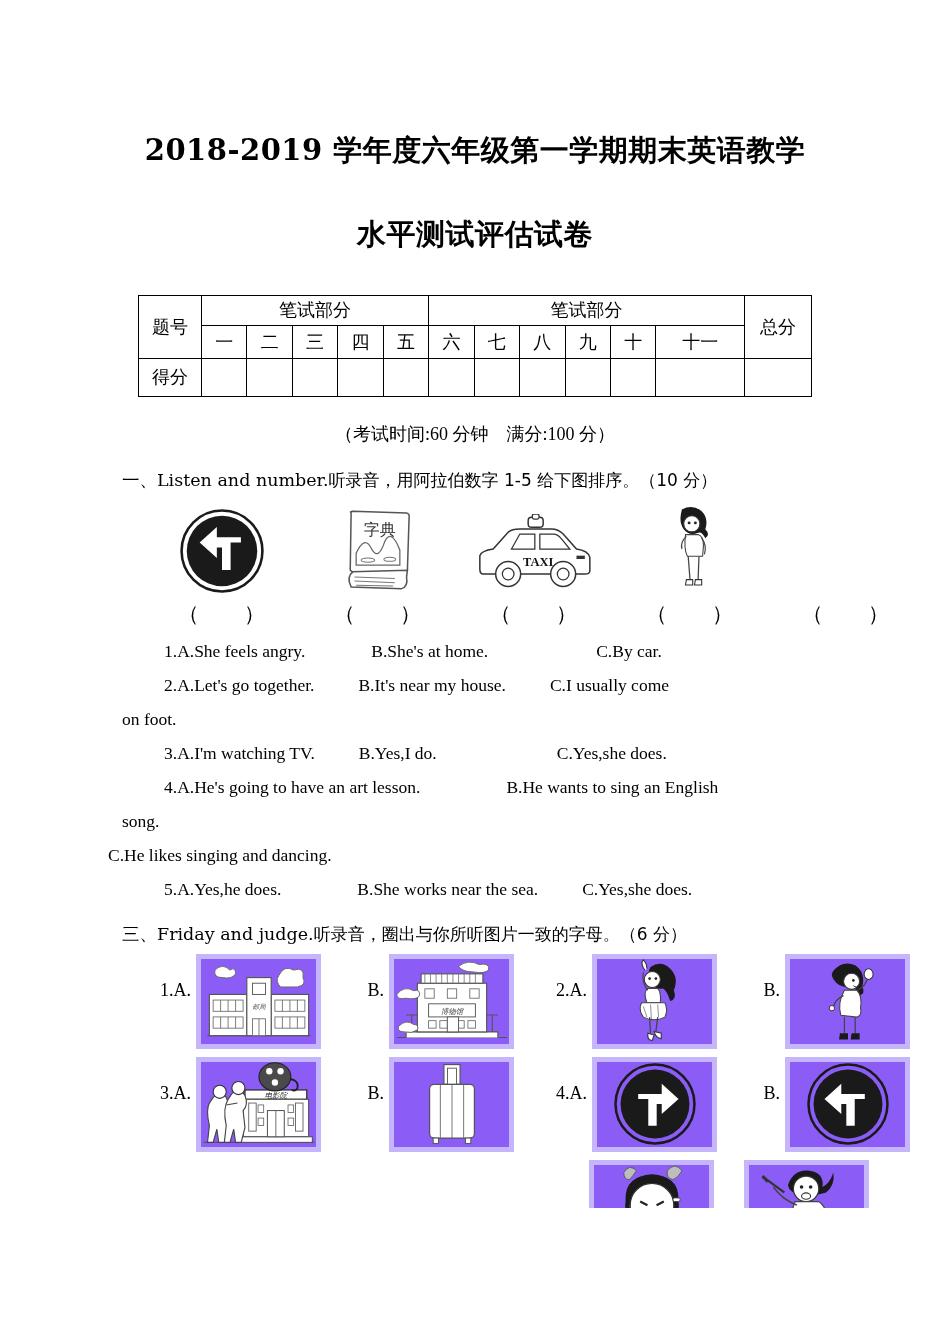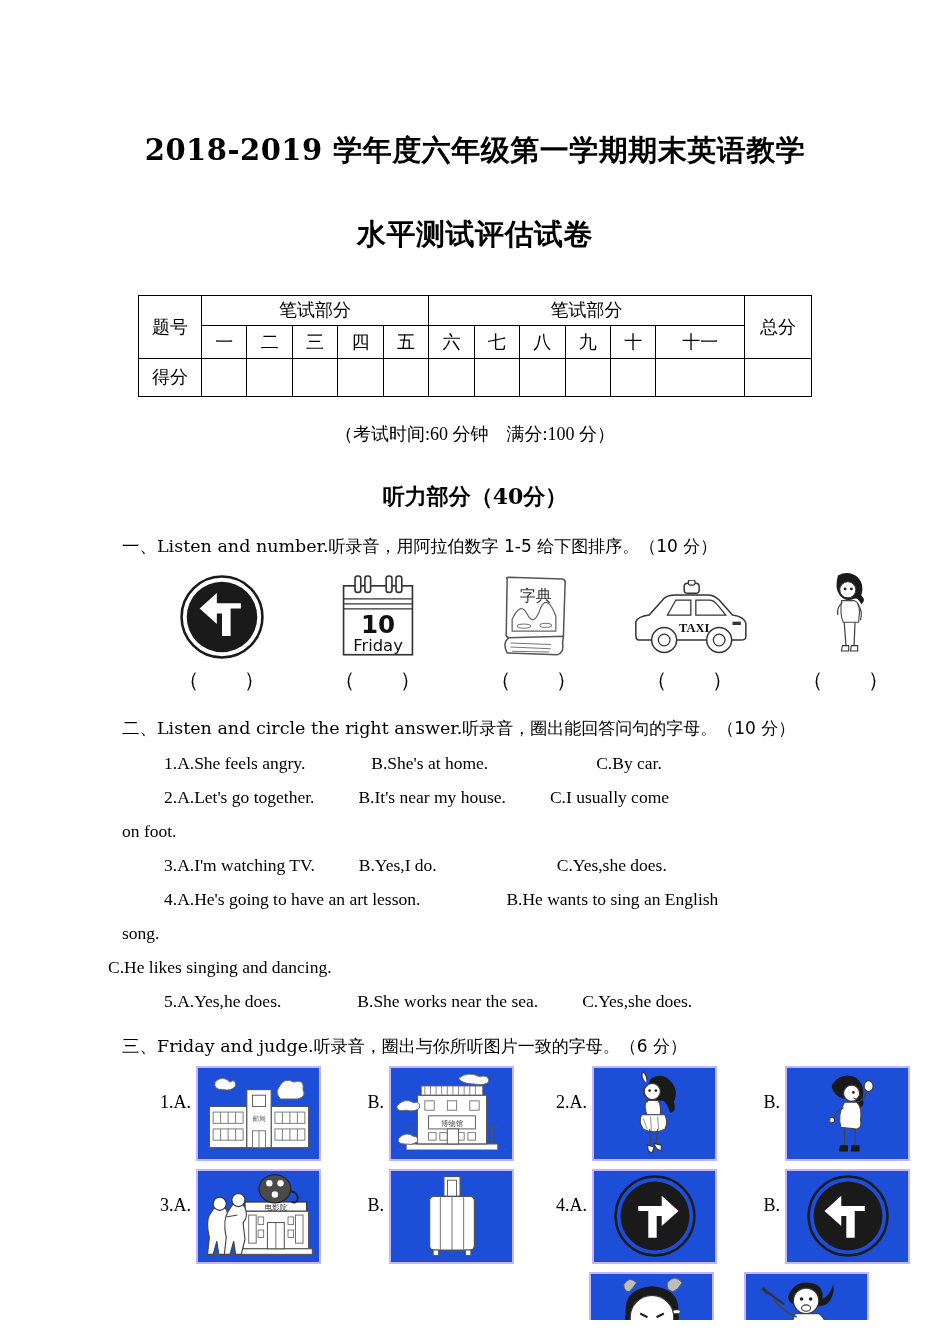--- a/index.html
+++ b/index.html
@@ -142,27 +142,28 @@
     width: 42px;
     text-align: right;
     padding-right: 5px;
     padding-top: 26px;
     box-sizing: border-box;
   }
   .judge-label.b { width: 38px; }
   .judge-box {
     width: 125px;
     height: 95px;
-    border: 2px solid #c4b5fd;
+    border: 5px solid #c4b5fd;
     box-sizing: border-box;
-    background: #1d4ed8;
+    background: #8b5cf6;
     display: flex;
     align-items: center;
     justify-content: center;
     overflow: hidden;
+    font-style: italic;
   }
   .gap-mid { width: 36px; }
   .gap-pair { width: 30px; }
 
   .judge-row-clip {
     margin-left: 140px;
     margin-top: 8px;
     height: 48px;
     overflow: hidden;
     display: flex;
@@ -215,54 +216,37 @@
         <td></td>
         <td></td>
         <td></td>
         <td></td>
       </tr>
     </tbody>
       </table>
   </div>
 
   <div class="exam-info">（考试时间:60 分钟　满分:100 分）</div>
-  <div class="section-title">听力部分（40分）</div>
 
   <div class="q-heading">
     <span>一、</span><span>Listen and number.</span><span class="cn">听录音，用阿拉伯数字 1-5 给下图排序。（10 分）</span>
   </div>
 
   <div class="pic-strip">
 
     <div class="pic-cell">
       <span>
         <svg width="86" height="86" viewBox="0 0 100 100">
           <circle cx="50" cy="50" r="47" fill="none" stroke="#1a1a1a" stroke-width="3"></circle>
           <circle cx="50" cy="50" r="41" fill="#1a1a1a"></circle>
           <path d="M58 76 L58 44 L70 44 L70 38 L42 38 L42 26 L22 44 L42 62 L42 50 L48 50 L48 76 Z" fill="#ffffff" transform="translate(2,-4)"></path>
         </svg>
       </span>
     </div>
 
-    <div class="pic-cell">
-      <span>
-        <svg width="82" height="86" viewBox="0 0 100 104">
-          <rect x="8" y="14" width="84" height="84" fill="#fff" stroke="#333" stroke-width="2"></rect>
-          <line x1="8" y1="30" x2="92" y2="30" stroke="#333" stroke-width="1.5"></line>
-          <line x1="8" y1="36" x2="92" y2="36" stroke="#333" stroke-width="1.5"></line>
-          <line x1="8" y1="42" x2="92" y2="42" stroke="#333" stroke-width="1.5"></line>
-          <rect x="22" y="2" width="7" height="20" rx="3" fill="#fff" stroke="#333" stroke-width="2"></rect>
-          <rect x="34" y="2" width="7" height="20" rx="3" fill="#fff" stroke="#333" stroke-width="2"></rect>
-          <rect x="60" y="2" width="7" height="20" rx="3" fill="#fff" stroke="#333" stroke-width="2"></rect>
-          <rect x="72" y="2" width="7" height="20" rx="3" fill="#fff" stroke="#333" stroke-width="2"></rect>
-          <text x="50" y="72" font-family="'DejaVu Sans','Liberation Sans',sans-serif" font-size="30" font-weight="bold" text-anchor="middle" fill="#111">10</text>
-          <text x="50" y="93" font-family="'DejaVu Sans','Liberation Sans',sans-serif" font-size="20" text-anchor="middle" fill="#111">Friday</text>
-        </svg>
-      </span>
-    </div>
 
     <div class="pic-cell">
       <span>
         <svg width="84" height="88" viewBox="0 0 100 104">
           <path d="M18 8 Q16 6 20 6 L84 8 Q88 9 87 14 L85 76 Q84 80 80 80 L20 78 Q16 77 17 72 Z" fill="#fff" stroke="#555" stroke-width="1.8"></path>
           <path d="M20 78 Q12 84 18 96 L78 98 Q86 96 84 84 L85 76 Z" fill="#fff" stroke="#555" stroke-width="1.8"></path>
           <path d="M22 84 L70 86 M22 89 L70 91 M24 94 L68 95" stroke="#777" stroke-width="1.2" fill="none"></path>
           <path d="M24 56 Q34 34 42 50 Q50 66 58 42 Q66 26 76 52 L76 70 L24 70 Z" fill="#fff" stroke="#666" stroke-width="1.5"></path>
           <ellipse cx="38" cy="64" rx="8" ry="2.5" fill="none" stroke="#777" stroke-width="1.2"></ellipse>
           <ellipse cx="64" cy="63" rx="7" ry="2.5" fill="none" stroke="#777" stroke-width="1.2"></ellipse>
@@ -308,23 +292,20 @@
   </div>
 
   <div class="paren-row">
     <div class="paren-cell">（　　）</div>
     <div class="paren-cell">（　　）</div>
     <div class="paren-cell">（　　）</div>
     <div class="paren-cell">（　　）</div>
     <div class="paren-cell">（　　）</div>
   </div>
 
-  <div class="q-heading">
-    <span>二、</span><span>Listen and circle the right answer.</span><span class="cn">听录音，圈出能回答问句的字母。（10 分）</span>
-  </div>
 
   <div class="opt-line indent">
     <span class="o">1.</span><span class="o">A.She  feels  angry.</span><span class="spacer-a"></span><span class="o">B.She's  at  home.</span><span class="spacer-b"></span><span class="o">C.By  car.</span>
   </div>
 
   <div class="opt-line indent">
     <span class="o">2.</span><span class="o">A.Let's  go  together.</span><span class="spacer-c"></span><span class="o">B.It's  near  my  house.</span><span class="spacer-c"></span><span class="o">C.I  usually  come</span>
   </div>
   <div class="opt-line wrap-cont">on  foot.</div>
 

